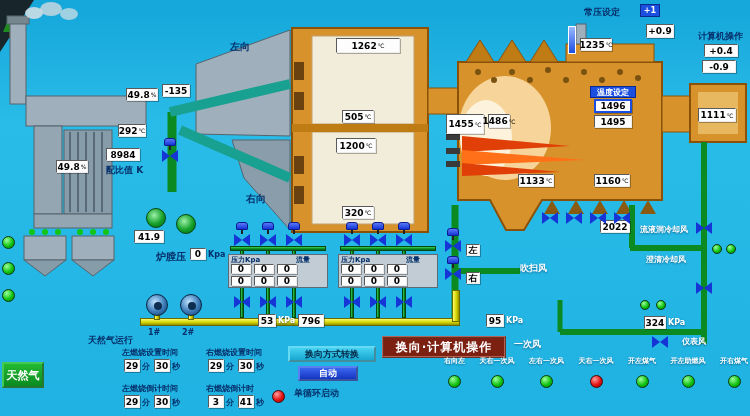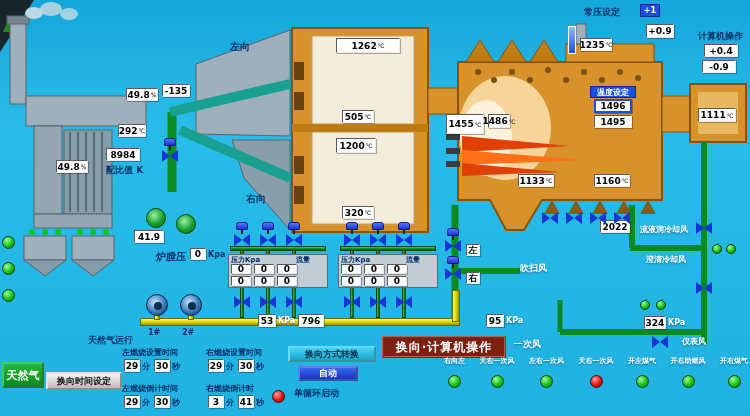--- a/index.html
+++ b/index.html
@@ -347,21 +347,20 @@
   <div class="valve" style="left:542px;top:212px"></div>
   <div class="valve" style="left:566px;top:212px"></div>
   <div class="valve" style="left:590px;top:212px"></div>
   <div class="valve" style="left:614px;top:212px"></div>
   <div class="valve" style="left:696px;top:222px"></div>
   <div class="valve" style="left:696px;top:282px"></div>
   <div class="valve" style="left:652px;top:336px"></div>
 
   
   <div class="btn3d greenbtn" style="left:2px;top:362px;width:42px;height:26px">天然气</div>
-  <div class="btn3d" style="left:46px;top:372px;width:76px;height:18px">换向时间设定</div>
 
   <span class="lbl" style="left:122px;top:347px;font-size:8px">左燃烧设置时间</span>
   <div class="vbox" style="left:124px;top:359px;width:16px;height:13px">29</div>
   <span class="lbl" style="left:142px;top:361px;font-size:8px">分</span>
   <div class="vbox" style="left:154px;top:359px;width:16px;height:13px">30</div>
   <span class="lbl" style="left:172px;top:361px;font-size:8px">秒</span>
 
   <span class="lbl" style="left:206px;top:347px;font-size:8px">右燃烧设置时间</span>
   <div class="vbox" style="left:208px;top:359px;width:16px;height:13px">29</div>
   <span class="lbl" style="left:226px;top:361px;font-size:8px">分</span>
@@ -403,21 +402,21 @@
     </div>
     <div class="sbtn">
       <span class="slabel">天右一次风</span>
       <div class="ind red"></div>
     </div>
     <div class="sbtn">
       <span class="slabel">开左煤气</span>
       <div class="ind green"></div>
     </div>
     <div class="sbtn">
-      <span class="slabel">开右助燃风</span>
+      <span class="slabel">开左助燃风</span>
       <div class="ind green"></div>
     </div>
     <div class="sbtn">
       <span class="slabel">开右煤气</span>
       <div class="ind green"></div>
     </div>
   </div>
 
   
   <div class="ind green" style="left:2px;top:236px"></div>

